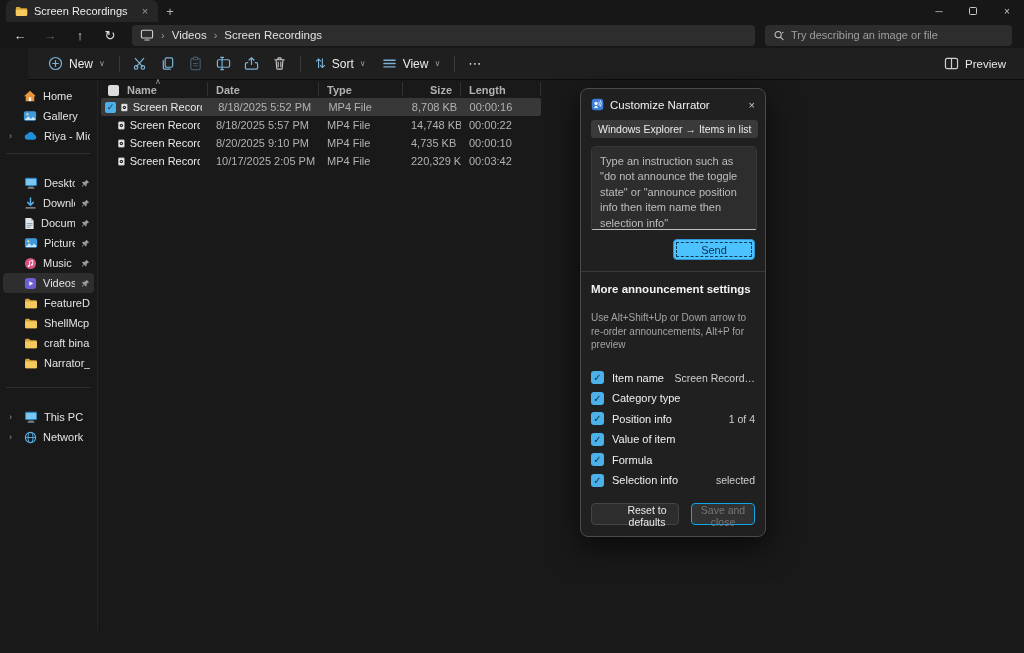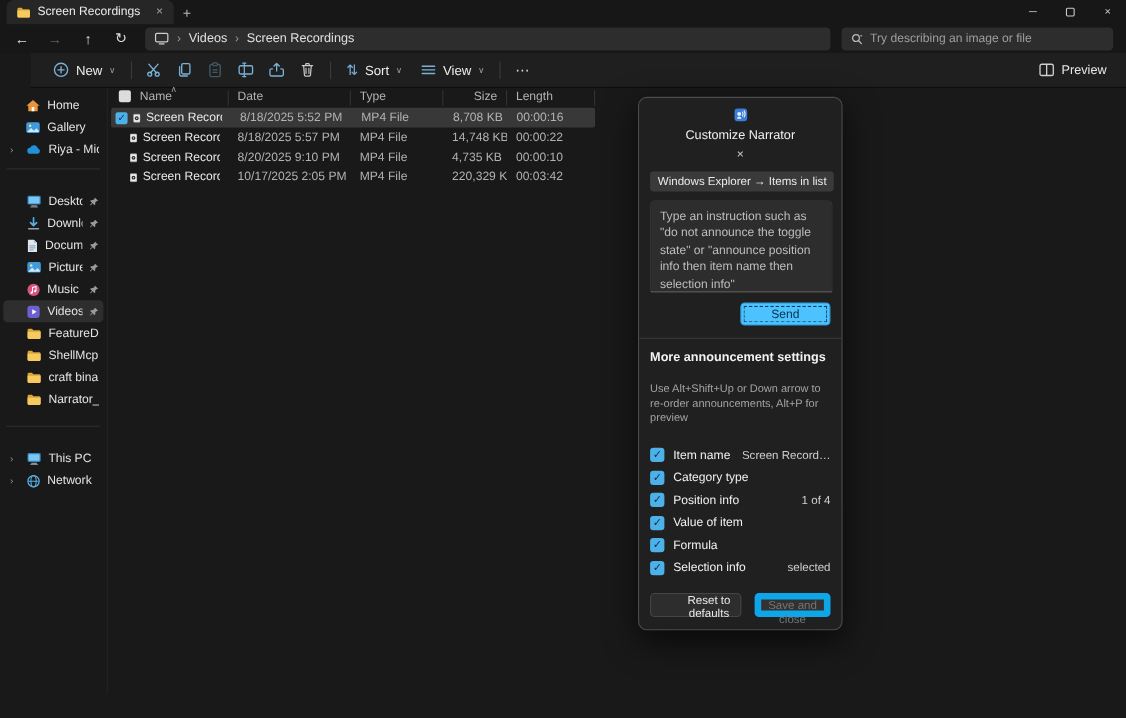--- a/index.html
+++ b/index.html
@@ -47,21 +47,21 @@
   .sb-item.selected { background:#2e2e2e; }
   .sb-label { font-size:11px; color:#e3e3e3; white-space:nowrap; overflow:hidden; flex:1; }
   .sb-chev { color:#9a9a9a; font-size:9px; width:9px; }
   .sb-pin { margin-left:auto; display:flex; }
   .sb-div { height:1px; background:#2e2e2e; margin:7px 6px; }
   .sb-sec-gap { height:12px; }
 
   
   .filearea { flex:1; position:relative; border-left:1px solid #232323; }
   .listheader { display:flex; height:18px; align-items:center; color:#b2b2b2; font-size:11px; position:relative; }
-  .hcell { height:14px; display:flex; align-items:flex-start; border-right:1px solid #323232; padding:0 8px; }
+  .hcell { height:14px; display:flex; align-items:flex-end; border-right:1px solid #323232; padding:0 8px;font-weight:bold; }
   .hc-name { width:110px; gap:8px; padding-left:10px; }
   .hc-date { width:111px; } .hc-type { width:84px; } .hc-size { width:58px; justify-content:flex-end; } .hc-len { width:80px; }
   .sortcaret { position:absolute; left:57px; top:-3px; font-size:8px; color:#9a9a9a; }
   .hdr-check { width:11px; height:11px; background:#dcdcdc; border-radius:2px; }
   .frow { display:flex; height:18px; align-items:center; font-size:11px; color:#b2b2b2; }
   .frow .cell { padding:0 8px; white-space:nowrap; overflow:hidden; }
   .c-name { width:110px; display:flex; align-items:center; gap:5px; padding-left:4px !important; color:#e9e9e9; }
   .c-date { width:111px; } .c-type { width:84px; } .c-size { width:58px; text-align:right; } .c-len { width:80px; }
   .frow.selected { background:#383838; border-radius:2px; margin:0 0 0 3px; width:440px; }
   .row-check { width:11px; height:11px; border-radius:2px; background:#4cb1e8; color:#10304a; font-size:9px; line-height:11px; text-align:center; flex:none; }
@@ -72,40 +72,40 @@
   .statusbar { height:22px; background:#1b1b1b; border-top:1px solid #0d0d0d; display:flex; align-items:center; padding:0 8px 0 12px; gap:10px; font-size:10.5px; color:#c2c2c2; }
   .st-sep { width:1px; height:12px; background:#4a4a4a; }
   .st-right { margin-left:auto; display:flex; gap:4px; align-items:center; }
   .viewico { width:17px; height:14px; border-radius:2px; display:flex; align-items:center; justify-content:center; }
   .viewico.active { background:#434343; }
   .vi-grid { width:9px; height:9px; background:#bdbdbd; border-radius:1px; }
   .vi-thumb { width:11px; height:9px; border:1.5px solid #e6e6e6; border-radius:1.5px; background:#8f8f8f; }
 
   
   .dialog { position:absolute; left:580px; top:88px; width:186px; background:#202020; border:1px solid #4b4b4b; border-radius:8px; box-shadow:0 10px 30px rgba(0,0,0,.65); z-index:10; padding-bottom:11px; }
-  .dlg-head { display:flex; align-items:center; gap:6px; padding:9px 10px 7px;flex-direction:column; }
+  .dlg-head { display:flex; align-items:center; gap:6px; padding:9px 10px 7px; }
   .dlg-title { font-size:11.5px; color:#f0f0f0; flex:1; }
   .dlg-x { color:#c9c9c9; font-size:11px; }
   .dlg-badge { margin:2px 10px 0; background:#3a3a3a; border-radius:3px; padding:3px 7px; font-size:10.5px; color:#eaeaea; display:inline-block; white-space:nowrap; }
   .dlg-textarea { display:block; margin:8px 10px 0; width:166px; height:84px; background:#2d2d2d; border:1px solid #383838; border-bottom:1px solid #c0c0c0; border-radius:5px 5px 2px 2px; color:#e0e0e0; font-size:11px; line-height:1.4; padding:7px 8px; resize:none; font-family:inherit; outline:none; }
   .dlg-textarea::placeholder { color:#bdbdbd; }
   .dlg-sendrow { display:flex; justify-content:flex-end; margin:9px 10px 0; }
   .send-btn { width:82px; height:21px; background:#4cc2ff; border:1px solid #2e96d4; outline:1px dashed #0c3a57; outline-offset:-4px; border-radius:4px; color:#0b2e4a; font-size:11px; font-family:inherit; }
   .dlg-sep { height:1px; background:#3a3a3a; margin:11px 0 0; }
   .dlg-more-title { font-size:11.5px; font-weight:bold; color:#f2f2f2; margin:11px 10px 4px; }
   .dlg-more-desc { font-size:10px; color:#a3a3a3; line-height:1.35; margin:16px 10px; }
   .dlg-checks { margin:7px 10px 0; }
   .chk-row { display:flex; align-items:center; gap:8px; height:20.5px; }
   .chk-box { width:13px; height:13px; background:#4cb1e8; border-radius:3px; color:#0f2f49; font-size:10px; line-height:13px; text-align:center; flex:none; }
   .chk-label { font-size:11px; color:#f0f0f0; white-space:nowrap; }
   .chk-val { margin-left:auto; font-size:10.5px; color:#cfcfcf; white-space:nowrap; overflow:hidden; max-width:84px; }
   .dlg-btnrow { display:flex; gap:12px; margin:12px 10px 0; }
   .dlg-btn { flex:1; height:22px; border-radius:4px; font-size:10.5px; font-family:inherit; }
   .btn-reset { background:#2d2d2d; border:1px solid #454545; color:#eaeaea;padding-left:24px; }
-  .btn-save { background:#323232; border:6px solid #0ea5e9; color:#757575; }
+  .btn-save { background:#323232; border:1px solid #0ea5e9; color:#757575; }
 
   svg { display:block; }
   .g { display:inline-block; }
 </style>
 </head>
 <body>
 
 <svg width="0" height="0" style="position:absolute">
   <defs>
     <symbol id="i-folder" viewBox="0 0 16 13">

